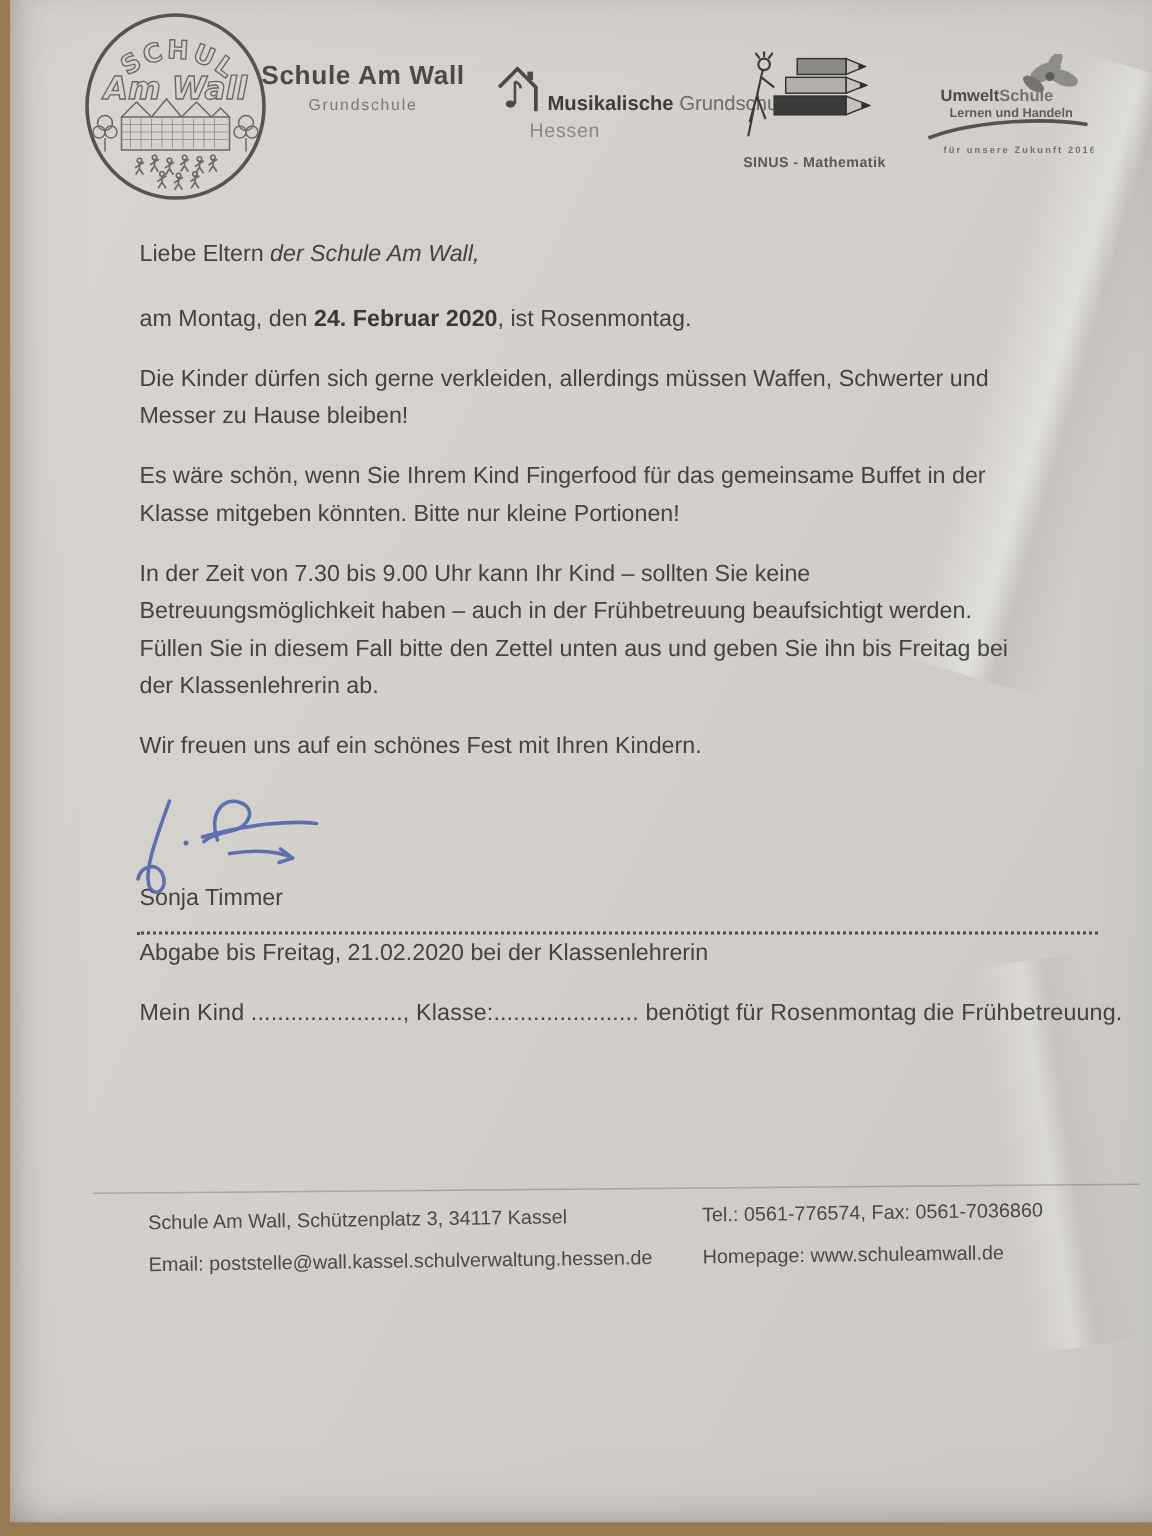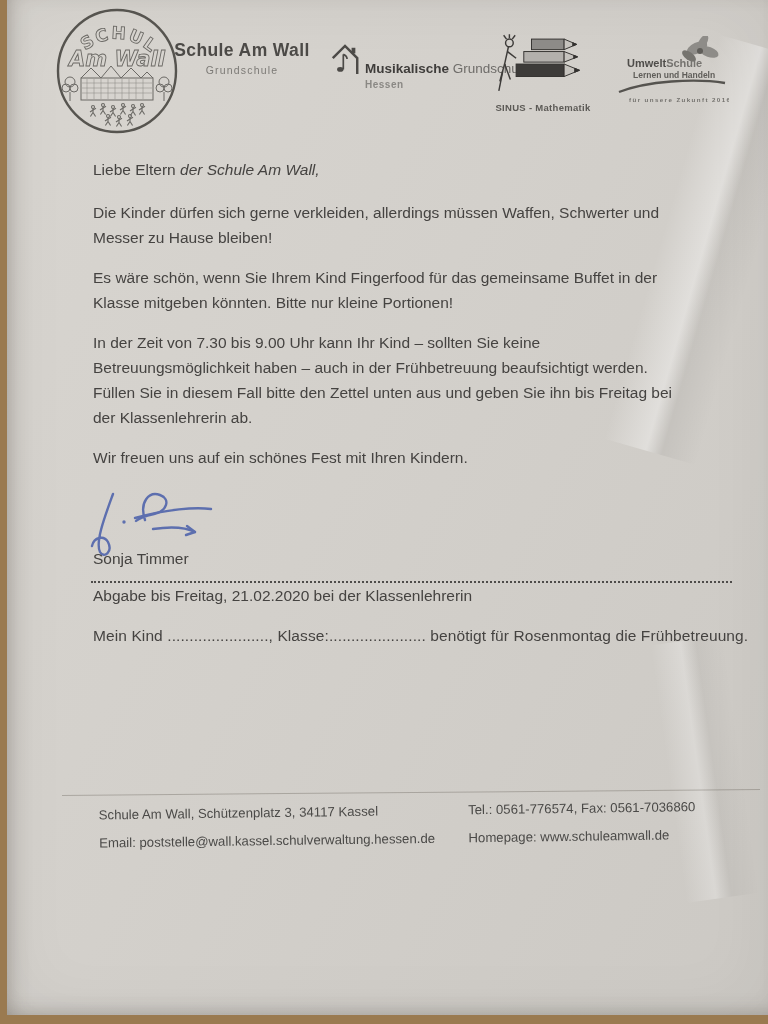--- a/index.html
+++ b/index.html
@@ -20,21 +20,21 @@
   .hdr{position:absolute;top:0;left:0;right:0;height:150px;}
   .seal{position:absolute;left:46px;top:6px;}
   .schoolname{position:absolute;left:165px;top:40px;width:140px;text-align:center;color:#4c4a47;}
   .schoolname .nm{font-size:17.5px;font-weight:600;letter-spacing:.4px;white-space:nowrap;}
   .schoolname .tp{font-size:10.5px;color:#7c7a76;letter-spacing:1.2px;margin-top:3px;}
   .musik{position:absolute;left:322px;top:42px;width:210px;color:#4c4a47;}
   .musik .row{display:flex;align-items:flex-end;gap:4px;}
   .musik .txt{font-size:13.5px;white-space:nowrap;padding-bottom:2px;}
   .musik .txt b{font-weight:700;color:#3f3d3b;}
   .musik .txt span{color:#6e6c69;}
-  .musik .sub{font-size:10px;color:#8a8884;margin:1px 0 0 36px;letter-spacing:.5px;font-weight:bold;}
+  .musik .sub{font-size:13px;color:#8a8884;margin:1px 0 0 24px;letter-spacing:.5px;}
   .sinus{position:absolute;left:486px;top:33px;width:100px;text-align:center;}
   .sinus .cap{font-size:9.5px;font-weight:700;color:#5b5955;letter-spacing:.3px;margin-top:1px;white-space:nowrap;}
   .umwelt{position:absolute;left:610px;top:36px;}
 
   
   .body-txt{position:absolute;top:157px;left:86px;right:83px;color:#454341;font-size:15.5px;line-height:25px;}
   .body-txt p{margin:0 0 15px;}
   .body-txt p.mb-lg{margin-bottom:18px;}
   .body-txt b{font-weight:700;color:#3a3836;}
   .body-txt i{font-style:italic;}
@@ -185,20 +185,21 @@
         </text>
         <text x="16" y="42" font-family="Liberation Sans, sans-serif" font-size="8.5" font-weight="700" fill="#5f5d59">Lernen und Handeln</text>
         <path d="M 2,56 C 30,45 78,42 108,47" fill="none" stroke="#55534f" stroke-width="2.4"></path>
         <text x="12" y="66" font-family="Liberation Sans, sans-serif" font-size="6.2" letter-spacing="1.4" font-weight="700" fill="#73716d">für unsere Zukunft   2016</text>
       </svg>
     </div>
 
     <div class="body-txt">
       <p class="mb-lg"><span>Liebe Eltern </span><i>der Schule Am Wall,</i></p>
 
+      <p><span>am Montag, den </span><b>24. Februar 2020</b><span>, ist Rosenmontag.</span></p>
 
 
       <p>Die Kinder dürfen sich gerne verkleiden, allerdings müssen Waffen, Schwerter und Messer zu Hause bleiben!</p>
 
       <p>Es wäre schön, wenn Sie Ihrem Kind Fingerfood für das gemeinsame Buffet in der Klasse mitgeben könnten. Bitte nur kleine Portionen!</p>
 
       <p>In der Zeit von 7.30 bis 9.00 Uhr kann Ihr Kind – sollten Sie keine Betreuungsmöglichkeit haben – auch in der Frühbetreuung beaufsichtigt werden. Füllen Sie in diesem Fall bitte den Zettel unten aus und geben Sie ihn bis Freitag bei der Klassenlehrerin ab.</p>
 
       <p class="mb-lg">Wir freuen uns auf ein schönes Fest mit Ihren Kindern.</p>
 

